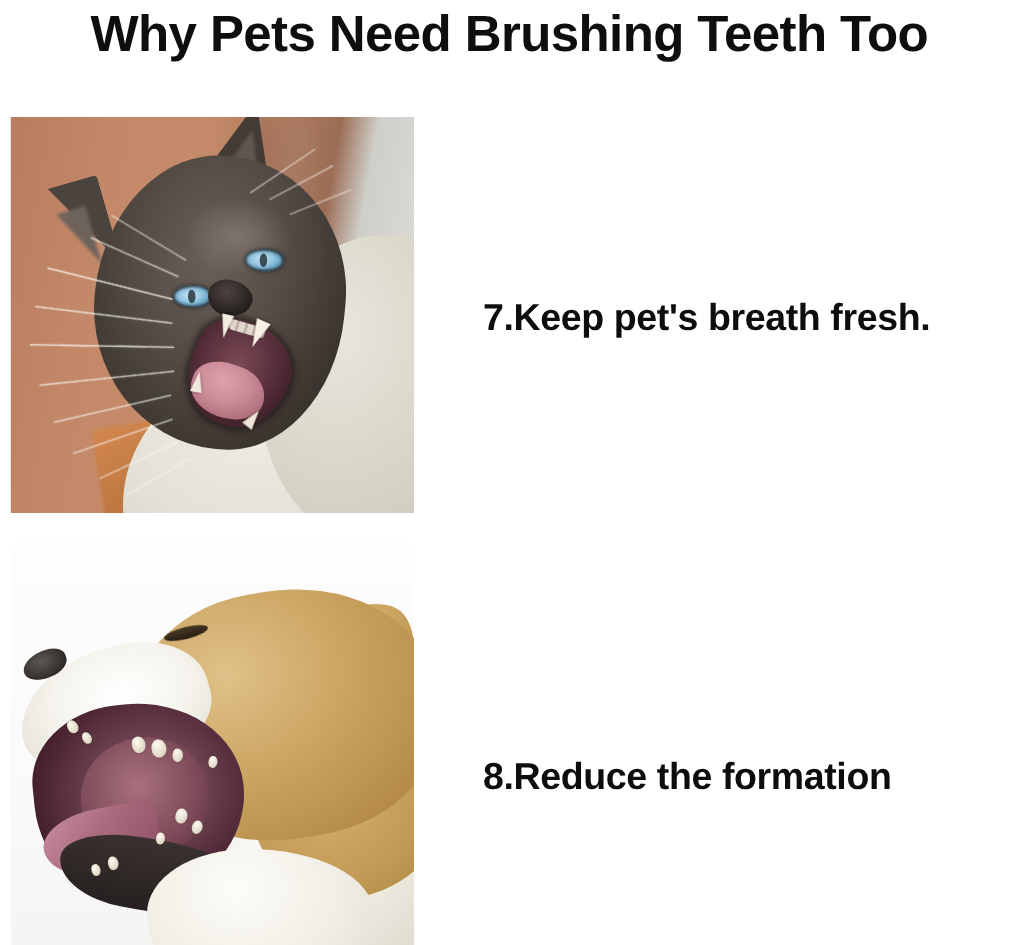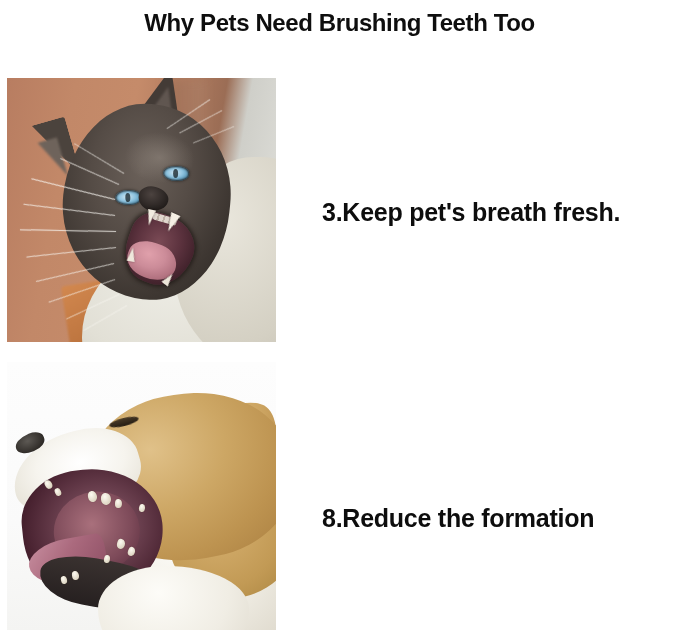--- a/index.html
+++ b/index.html
@@ -29,21 +29,21 @@
     position: absolute;
     left: 0;
     top: 0;
     width: 679px;
     height: 56px;
     line-height: 40px;
     padding-top: 3px;
     text-align: center;
     font-family: "Liberation Sans", sans-serif;
     font-weight: bold;
-    font-size: 24px;
+    font-size: 34px;
     letter-spacing: -0.4px;
     color: #0e0e0e;
     white-space: nowrap;
     box-sizing: border-box;
   }
 
   
   .photo {
     position: absolute;
     overflow: hidden;
@@ -474,21 +474,21 @@
           <div class="dog-tooth" style="left: 49%; top: 53%; width: 6px; height: 8px; transform: rotate(10deg);"></div>
         </div>
 
       <div id="dog-chest"></div>
     </div>
   </div>
 
   <div id="list">
 
     <div class="list-item" id="item-1">
-      <span class="list-line">3.Keep pet's breath fresh.</span>
+      <span class="list-line">7.Keep pet's breath fresh.</span>
     </div>
 
     <div class="list-item" id="item-2">
       <span class="list-line">8.Reduce the formation</span>
       
     </div>
 
   </div>
 </div>
 

